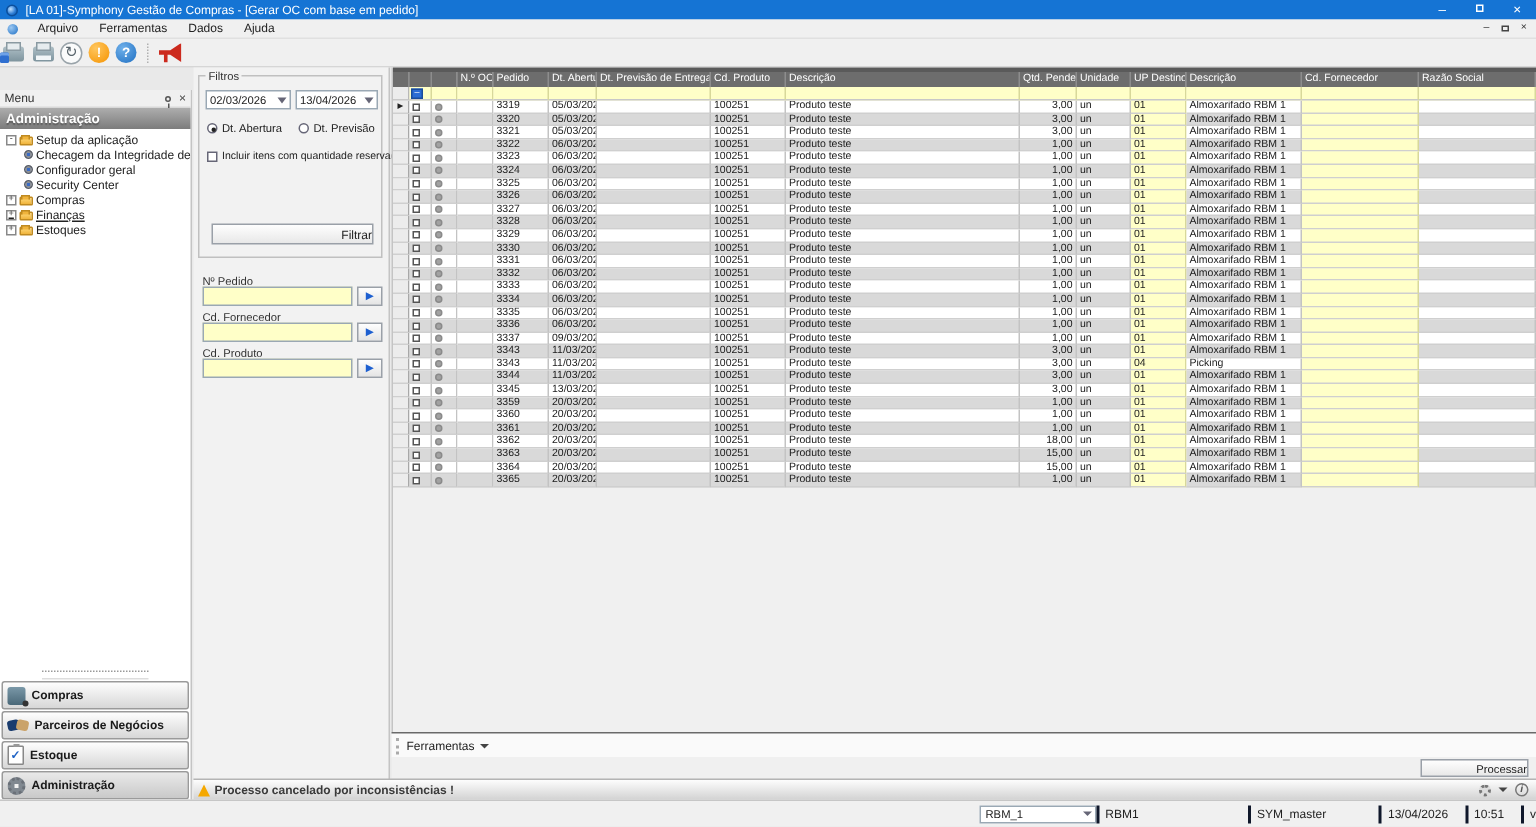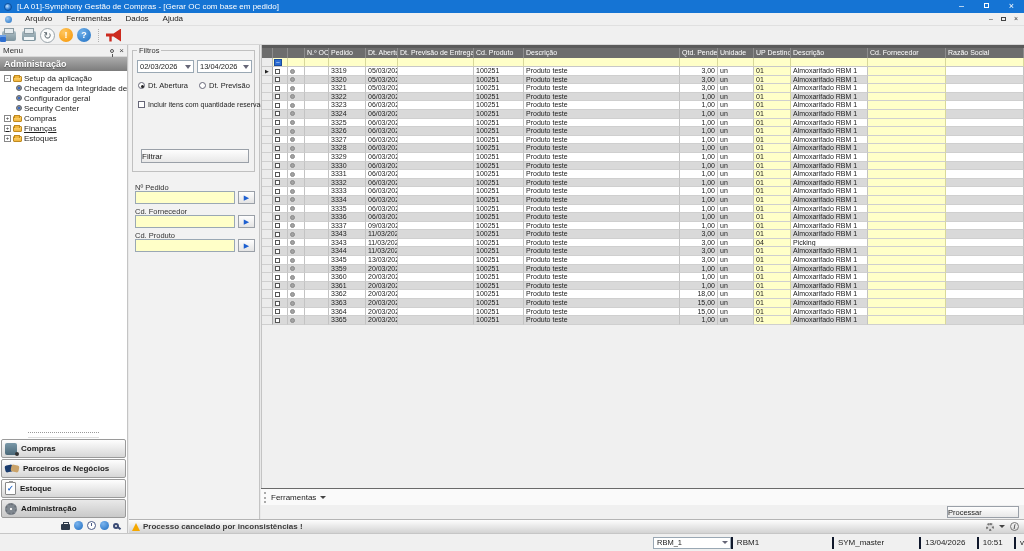--- a/index.html
+++ b/index.html
@@ -29,21 +29,21 @@
   .ic-print::after,.ic-printdb::after{content:"";position:absolute;bottom:1px;left:2px;right:2px;height:3px;background:#f2f6f8}
   .ic-printdb{margin-right:2px}
   .ic-printdb::after{background:#2f6fd0;left:-2px;right:auto;width:6px;height:7px;bottom:-1px;border-radius:1px;box-shadow:inset 0 2px 0 #6ea2e8}
   .ic-refresh{width:15px;height:15px;border-radius:50%;border:1px solid #9aa4aa;color:#5a666d;font-size:10px;line-height:13px;text-align:center;background:#fafbfb}
   .ic-alert{width:14px;height:14px;border-radius:50%;background:radial-gradient(circle at 35% 30%,#ffc65e,#f59300);color:#fff;font-weight:bold;font-size:9px;line-height:14px;text-align:center}
   .ic-helpc{width:14px;height:14px;border-radius:50%;background:radial-gradient(circle at 35% 30%,#6fb0ea,#1f6fc2);color:#fff;font-weight:bold;font-size:9px;line-height:14px;text-align:center}
   .tb-sep{width:1px;height:13px;border-left:1px dotted #b0b0b0;margin:0 3px}
   .ic-mega{width:15px;height:13px;background:#cc2a1e;clip-path:polygon(0 38%,50% 38%,100% 0,100% 100%,50% 62%,38% 62%,38% 100%,22% 100%,22% 62%,0 62%)}
 
   
-  #menupanel{left:0;top:45px;width:128px;height:488px;background:#fff;border-right:1px solid #c4c4c4;display:flex;flex-direction:column}
+  #menupanel{left:0;top:60px;width:128px;height:488px;background:#fff;border-right:1px solid #c4c4c4;display:flex;flex-direction:column}
   #menuhdr{height:12px;background:#f0f0f0;border-bottom:1px solid #d8d8d8;display:flex;align-items:center;font-size:8px;padding:0 3px;color:#333}
   #menuhdr .sp{margin-left:auto;display:flex;align-items:center;gap:5px}
   .pin-icon{width:4px;height:4px;border:1px solid #555;border-radius:50%;position:relative;display:inline-block}
   .pin-icon::after{content:"";position:absolute;left:1px;top:4px;width:1px;height:3px;background:#555}
   .close-x{font-size:8px;color:#444;line-height:8px}
   #sectionhdr{height:14px;background:linear-gradient(#adadad,#7c7c7c);color:#fff;font-weight:bold;font-size:9px;line-height:14px;padding-left:4px;text-shadow:0 1px 1px #555}
   #tree{flex:0 0 auto;padding:2px 0 0 2px;font-size:8px}
   .tree-row{display:flex;align-items:center;height:10px;gap:2px;white-space:nowrap;overflow:hidden}
   .exp{width:7px;height:7px;border:1px solid #888;background:#fff;font-size:6px;line-height:5px;text-align:center;color:#333;flex:0 0 auto}
   .fold-icon{width:9px;height:6px;background:linear-gradient(#ffd97a,#f0b43c);border:1px solid #c08a20;border-radius:1px;position:relative;flex:0 0 auto;margin-top:1px}
@@ -76,21 +76,21 @@
   #filterpanel{left:129px;top:45px;width:131px;height:488px;background:#f2f2f2;border-right:1px solid #c4c4c4}
   #filtergroup{position:absolute;left:3px;top:5px;width:123px;height:122px;border:1px solid #c0c0c0}
   #filtergroup .legend{position:absolute;top:-5px;left:4px;background:#f2f2f2;padding:0 2px;font-size:7.5px;color:#333}
   .combo{position:absolute;height:13px;background:#fff;border:1px solid #9aa8b4;display:flex;align-items:center;font-size:7.5px;padding-left:2px}
   .combo .chev{margin-left:auto;margin-right:2px;width:0;height:0;border-left:3px solid transparent;border-right:3px solid transparent;border-top:4px solid #667}
   .radio{position:absolute;display:flex;align-items:center;gap:3px;font-size:7.5px}
   .rdot{width:7px;height:7px;border-radius:50%;border:1px solid #667;background:#fff;position:relative;flex:0 0 auto}
   .rdot.sel::after{content:"";position:absolute;left:1.5px;top:1.5px;width:3px;height:3px;border-radius:50%;background:#222}
   .chkrow{position:absolute;display:flex;align-items:center;gap:3px;font-size:7px;white-space:nowrap}
   .cbox{width:7px;height:7px;border:1px solid #667;background:#fff;flex:0 0 auto}
-  .btn{border:1px solid #9aa0a8;background:linear-gradient(#fefefe,#e8e8e8);font-size:8px;text-align:left;color:#222}
+  .btn{border:1px solid #9aa0a8;background:linear-gradient(#fefefe,#e8e8e8);font-size:8px;text-align:right;color:#222}
   #btnFiltrar{position:absolute;left:8px;top:98px;width:108px;height:14px;line-height:13px}
   .flabel{position:absolute;font-size:7.5px;color:#333}
   .finput{position:absolute;height:13px;background:#ffffc8;border:1px solid #9aa8b4}
   .gobtn{position:absolute;width:17px;height:13px;border:1px solid #9aa0a8;background:linear-gradient(#fefefe,#e4e4e4);color:#1d5fd0;font-size:7px;line-height:12px;text-align:center}
 
   
   #gridarea{left:261px;top:45px;width:763px;height:443px;background:#f0f0f0;border-left:1px solid #c4c4c4}
   .grow{display:grid;grid-template-columns:11px 15px 17px 24px 37px 32px 76px 50px 156px 38px 36px 37px 77px 78px minmax(0,1fr);width:762px}
   #gridtop{height:3px;background:#5a5a5a;width:762px}
   #grid-header{height:10px}

